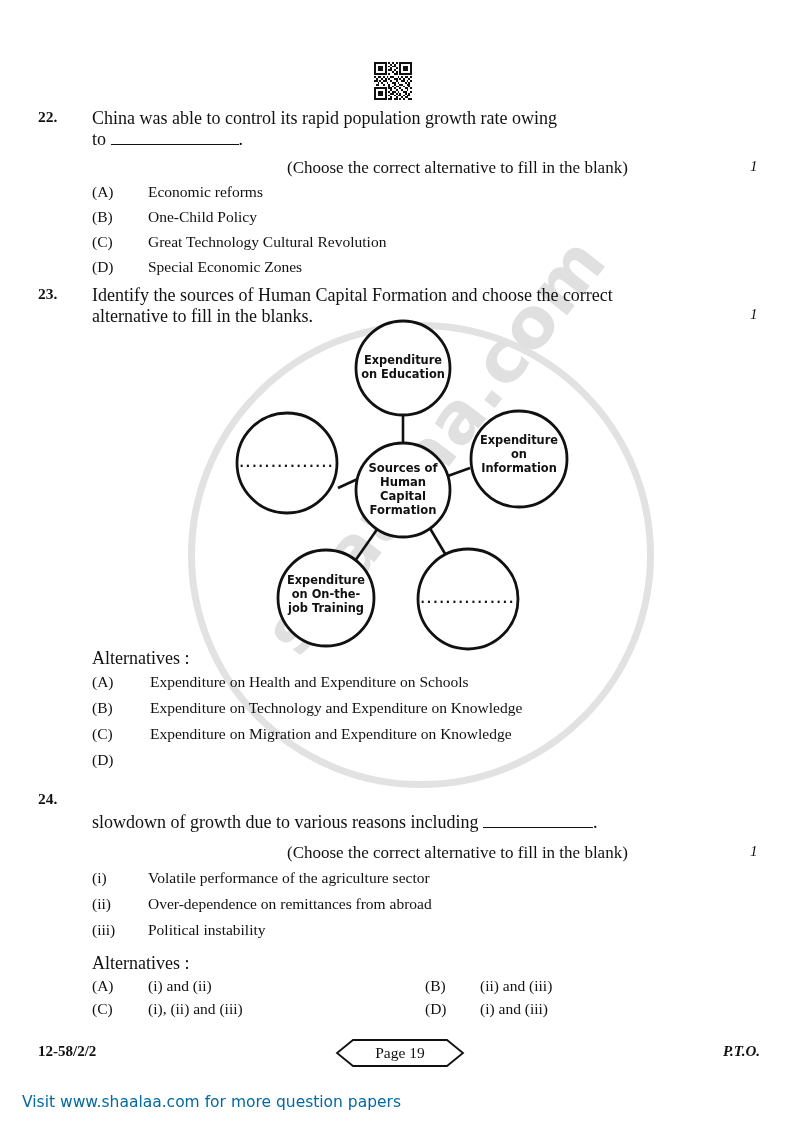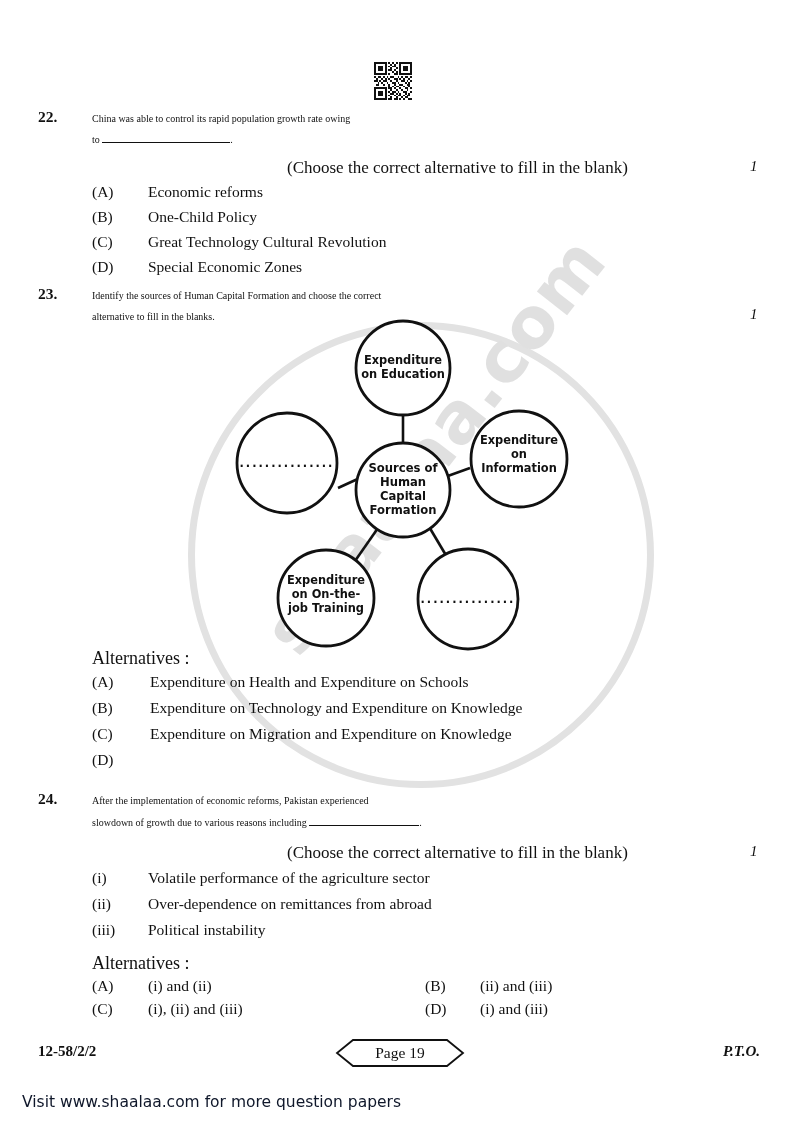--- a/index.html
+++ b/index.html
@@ -64,21 +64,21 @@
     height: 38px;
   }
   .qr-wrap svg { display: block; }
   .qnum {
     position: absolute;
     font-weight: 700;
     font-size: 15.5px;
   }
   .qtext {
     position: absolute;
-    font-size: 10px;
+    font-size: 18px;
     line-height: 21px;
   }
   .justified {
     text-align: justify;
     text-align-last: left;
   }
   .opt-label {
     position: absolute;
     font-size: 15.5px;
   }
@@ -161,21 +161,21 @@
     align-items: center;
     justify-content: center;
     font-size: 15.5px;
   }
   .visit-line {
     position: absolute;
     left: 22px;
     top: 1093px;
     font-family: "DejaVu Sans", sans-serif;
     font-size: 15.5px;
-    color: #0f172a;
+    color: #0369a1;
   }
 </style>
 </head>
 <body>
 
 <div class="page">
 
   <div class="watermark-layer">
     <div class="wm-ring"></div>
     <div class="wm-text">shaalaa.com</div>
@@ -386,21 +386,20 @@
 
     <div class="opt-label" style="left:92px; top:699px;">(B)</div>
     <div class="opt-text" style="left:150px; top:699px;">Expenditure on Technology and Expenditure on Knowledge</div>
 
     <div class="opt-label" style="left:92px; top:725px;">(C)</div>
     <div class="opt-text" style="left:150px; top:725px;">Expenditure on Migration and Expenditure on Knowledge</div>
 
     <div class="opt-label" style="left:92px; top:751px;">(D)</div>
 
     <div class="qnum" style="left:38px; top:790px;">24.</div>
-    <div class="qtext justified" style="left:92px; top:790px; width:628px;">After  the  implementation  of  economic  reforms,  Pakistan  experienced</div>
 
     <div class="qtext" style="left:92px; top:812px; width:640px;">
       <span>slowdown of growth due to various reasons including</span>
       <span class="blank-rule" style="width:110px;"></span><span>.</span>
     </div>
 
     <div class="instr" style="left:287px; top:843px;">(Choose the correct alternative to fill in the blank)</div>
     <div class="marks" style="left:750px; top:843px;">1</div>
 
     <div class="opt-label" style="left:92px; top:869px;">(i)</div>

